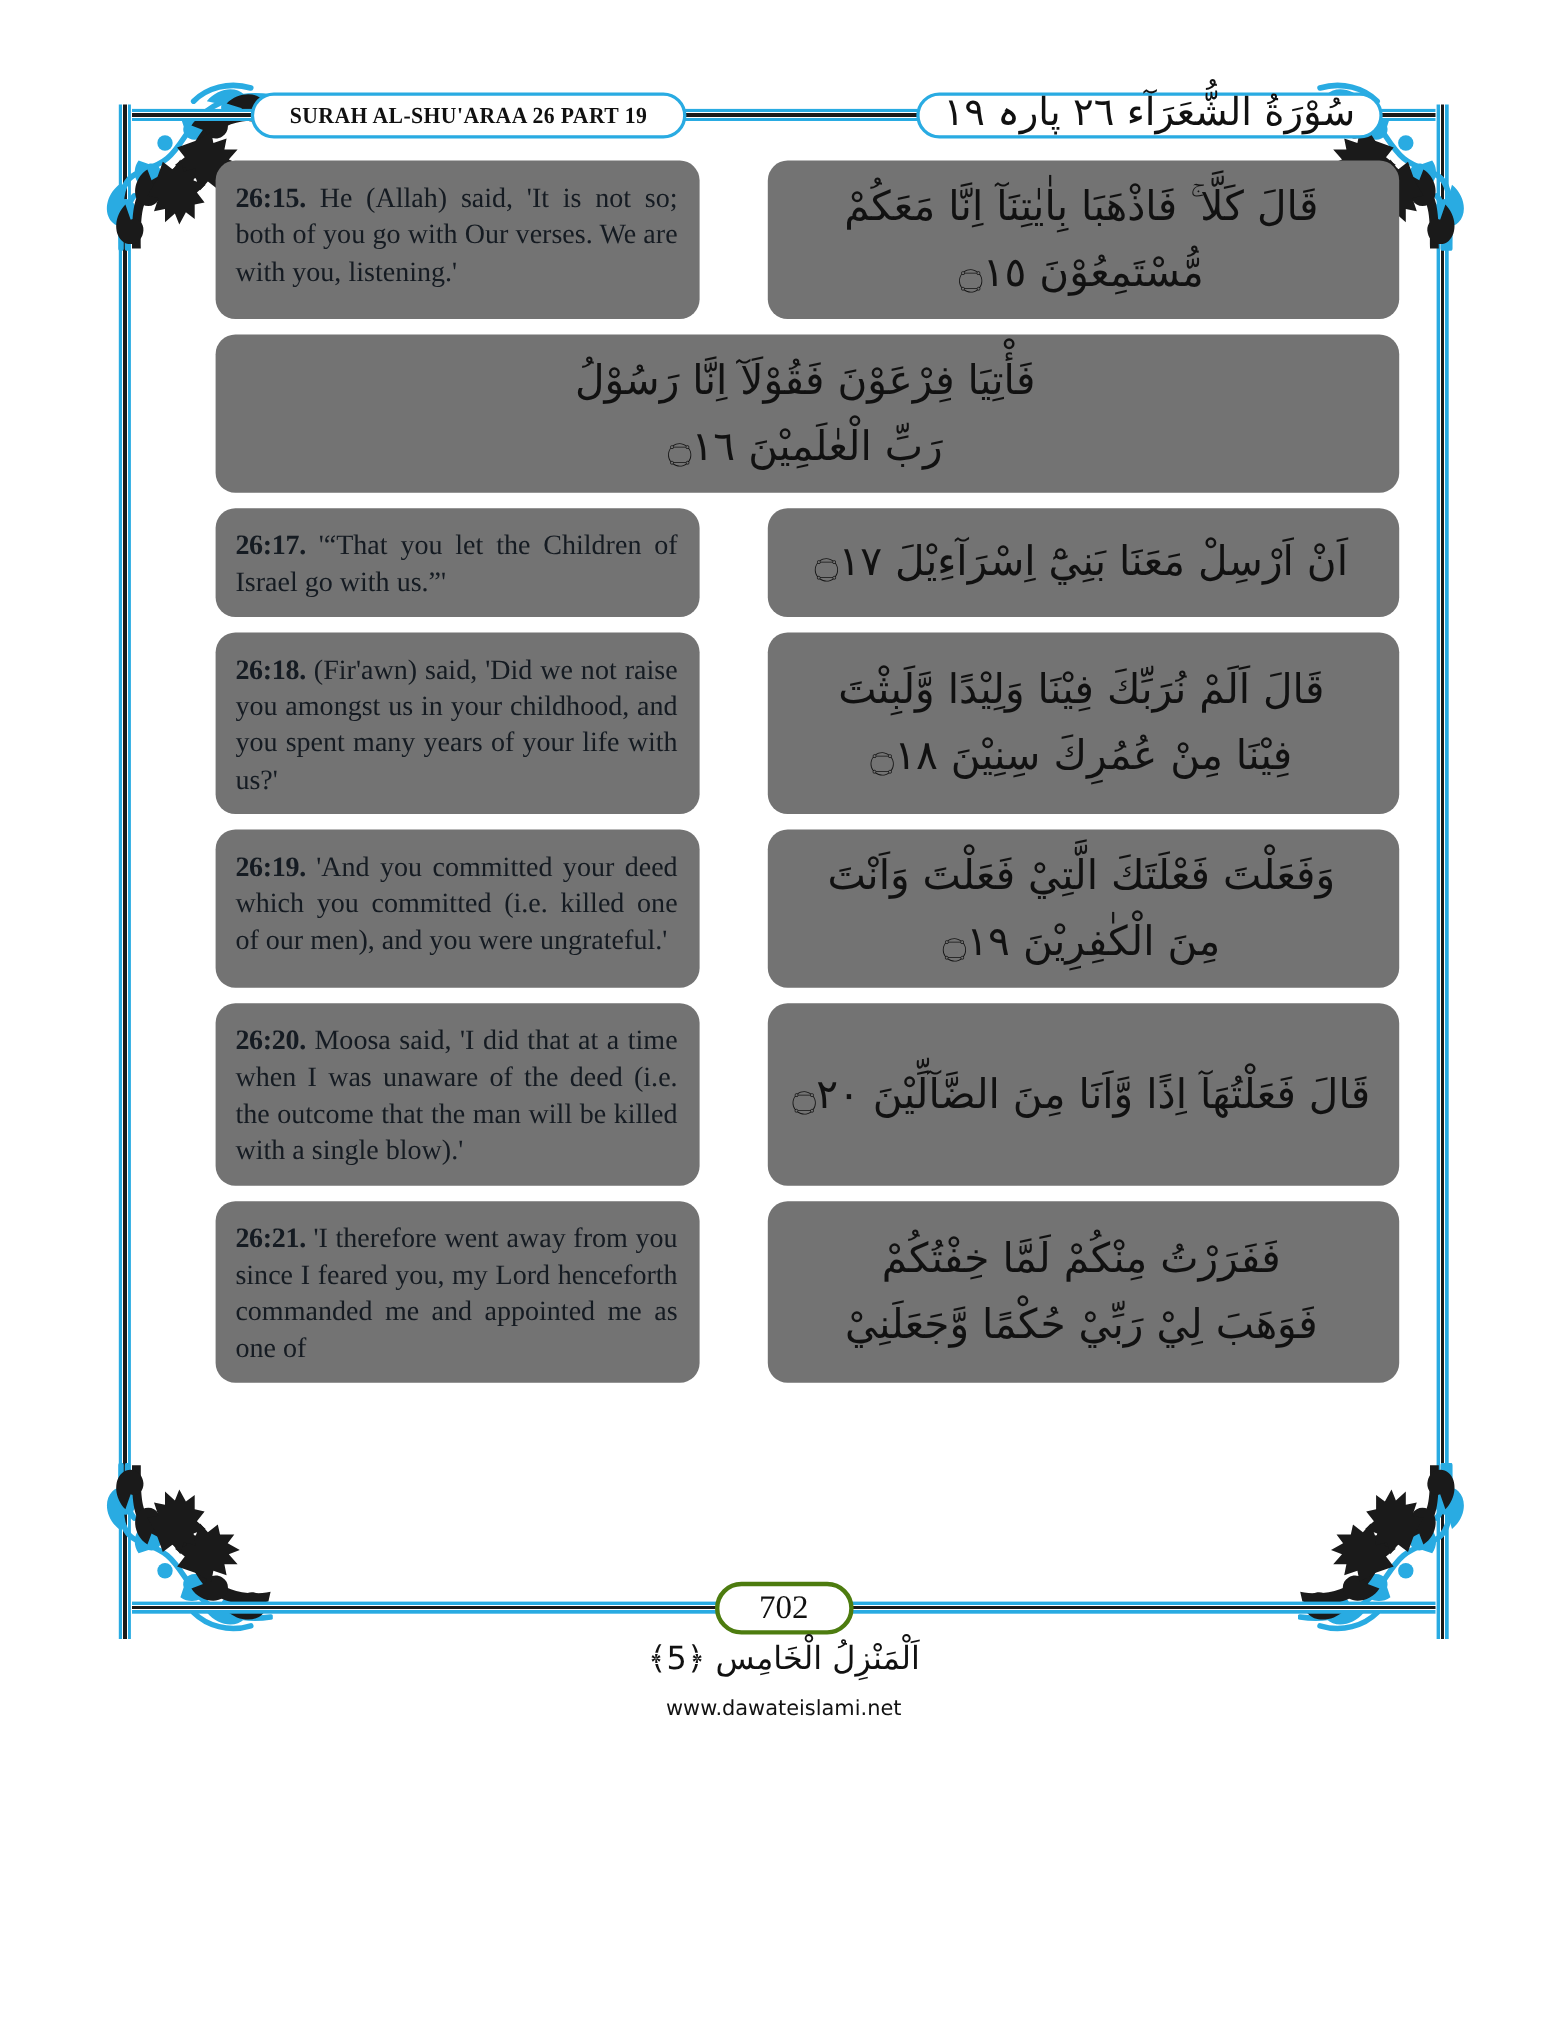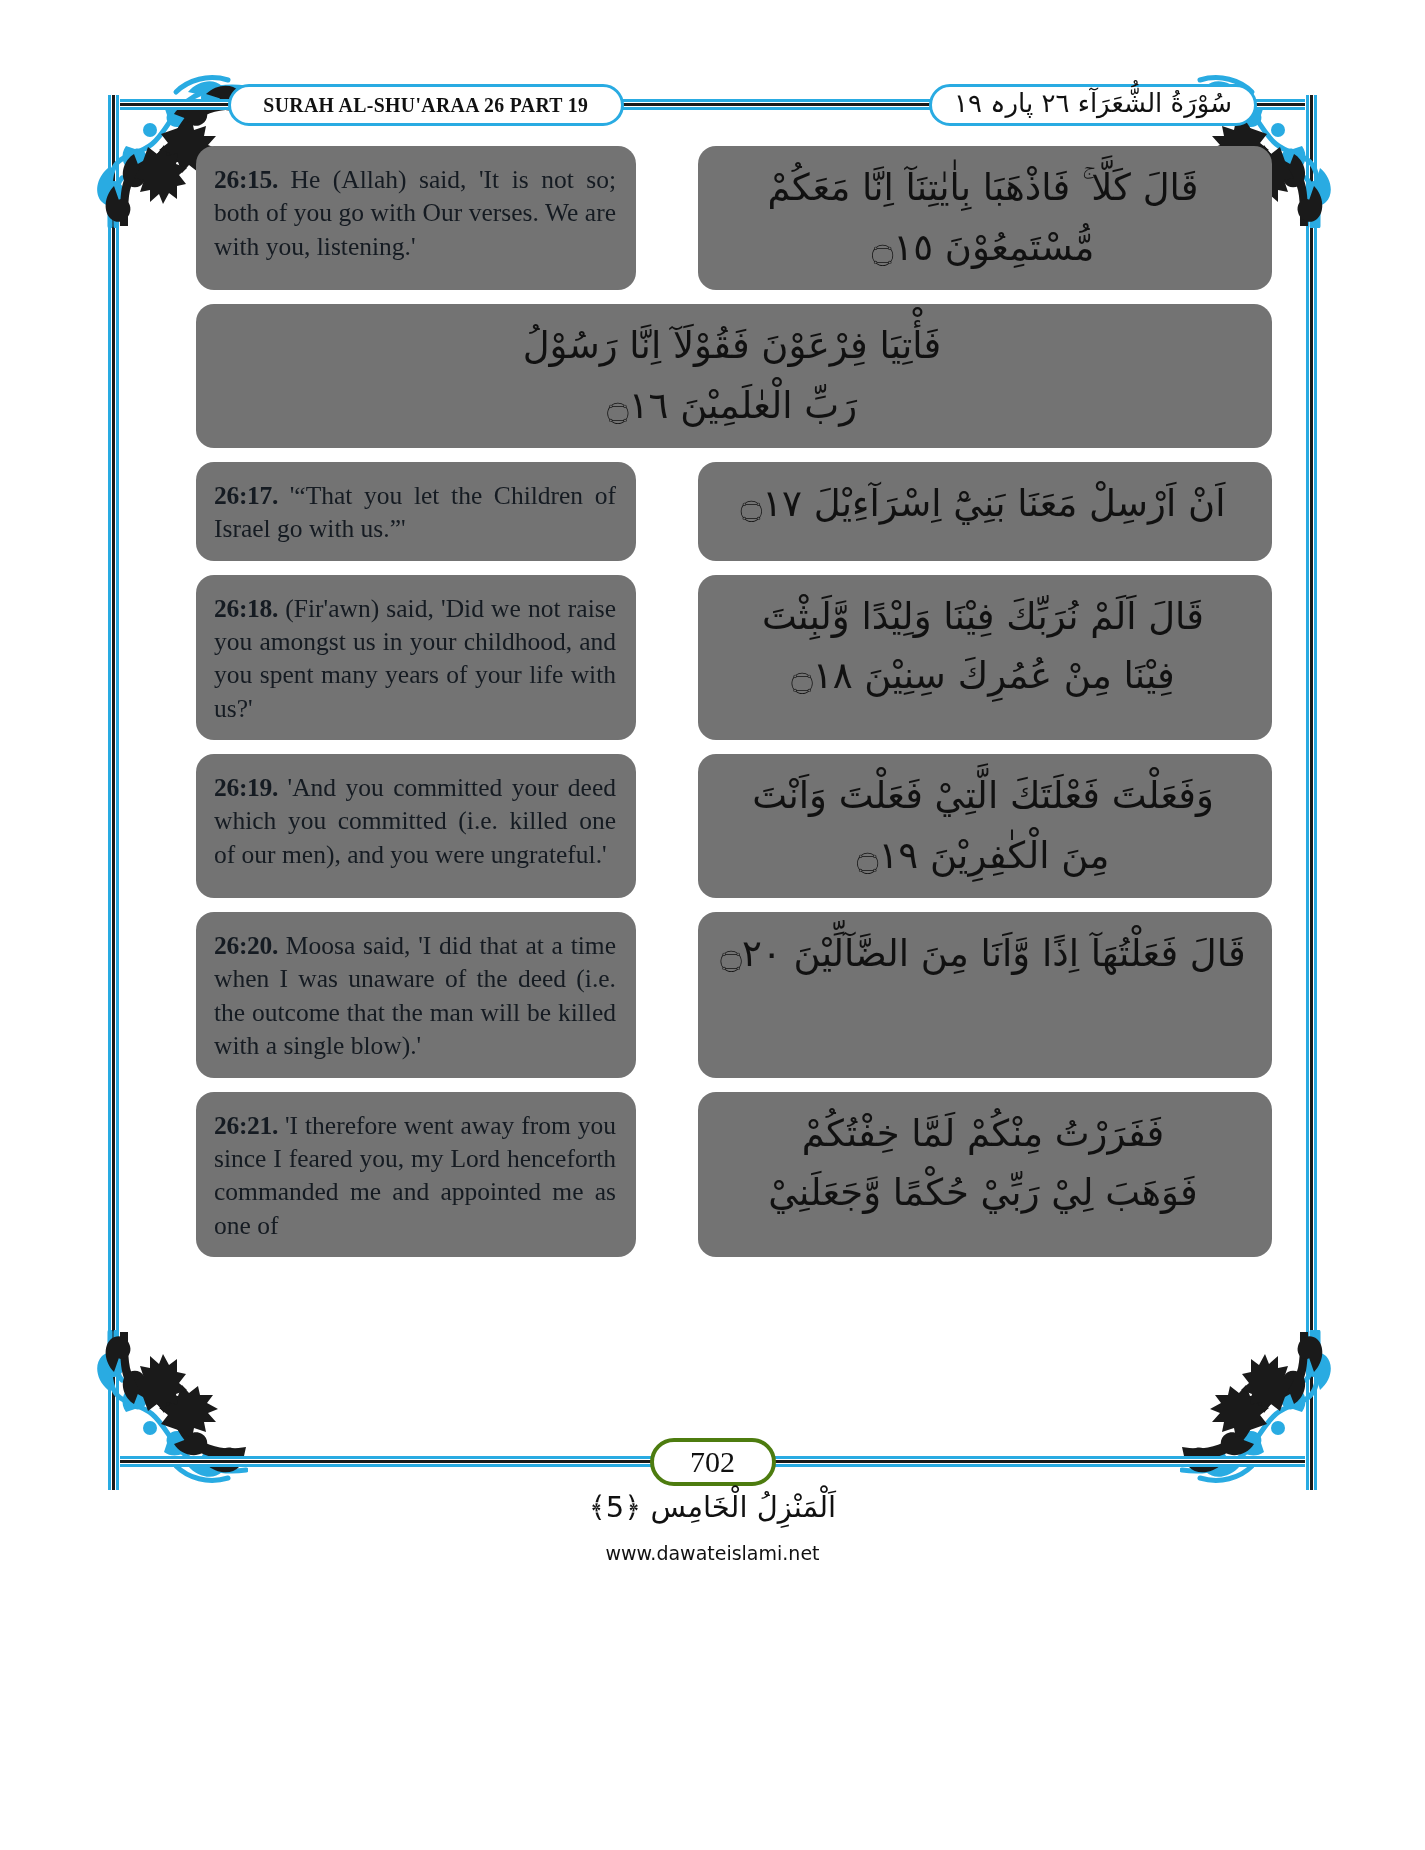--- a/index.html
+++ b/index.html
@@ -101,21 +101,21 @@
     font-weight: bold;
     font-size: 21px;
     letter-spacing: 0.4px;
     color: #111111;
     white-space: nowrap;
     font-stretch: condensed;
     transform: scaleX(0.94);
   }
   .header-title-ar {
     font-family: "DejaVu Sans", sans-serif;
-    font-size: 26px;
+    font-size: 35px;
     color: #111111;
     white-space: nowrap;
     direction: rtl;
     line-height: 1;
     padding-bottom: 4px;
   }
 
   
   .content {
     position: absolute;
@@ -155,20 +155,21 @@
     flex: 1 1 auto;
     padding: 12px 26px 12px 22px;
     direction: rtl;
     text-align: center;
     color: #111111;
     font-family: "DejaVu Sans", sans-serif;
     font-size: 37px;
     line-height: 1.62;
     display: flex;
     flex-direction: column;
+    justify-content: center;
   }
   .cell-ar .aline { white-space: nowrap; }
 
   
   .footer-band {
     position: absolute;
     left: 120px; right: 120px;
     top: 1438px;
     height: 48px;
   }

